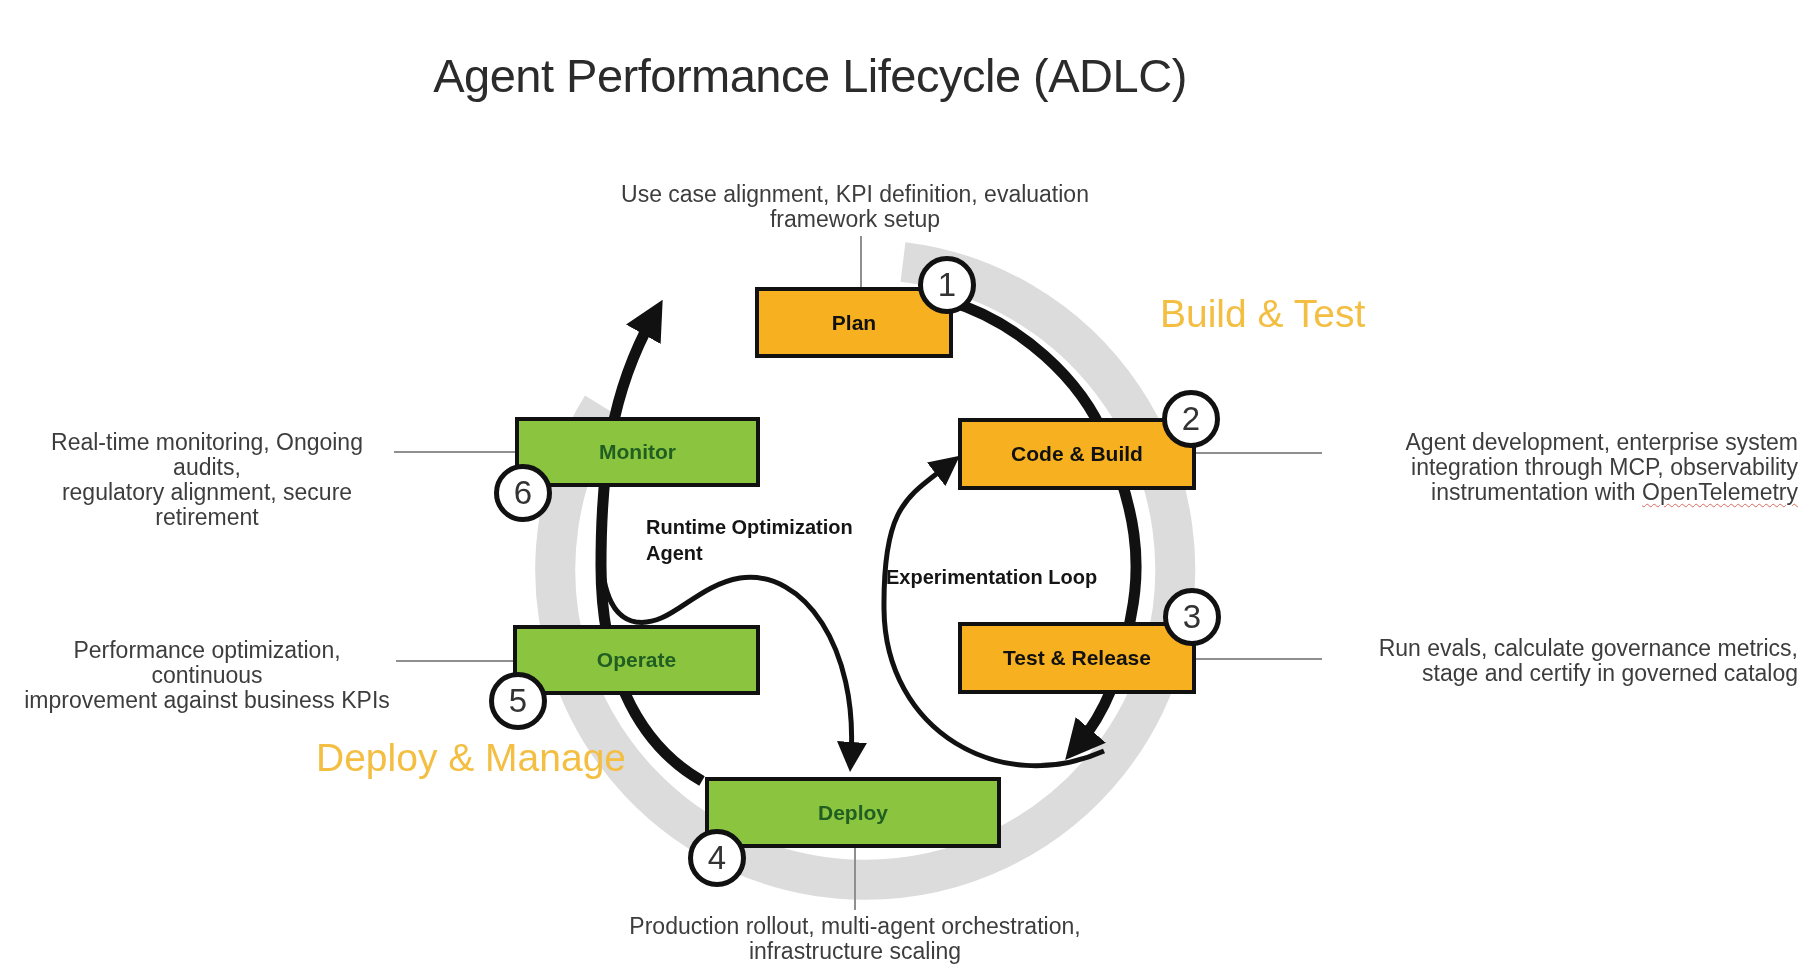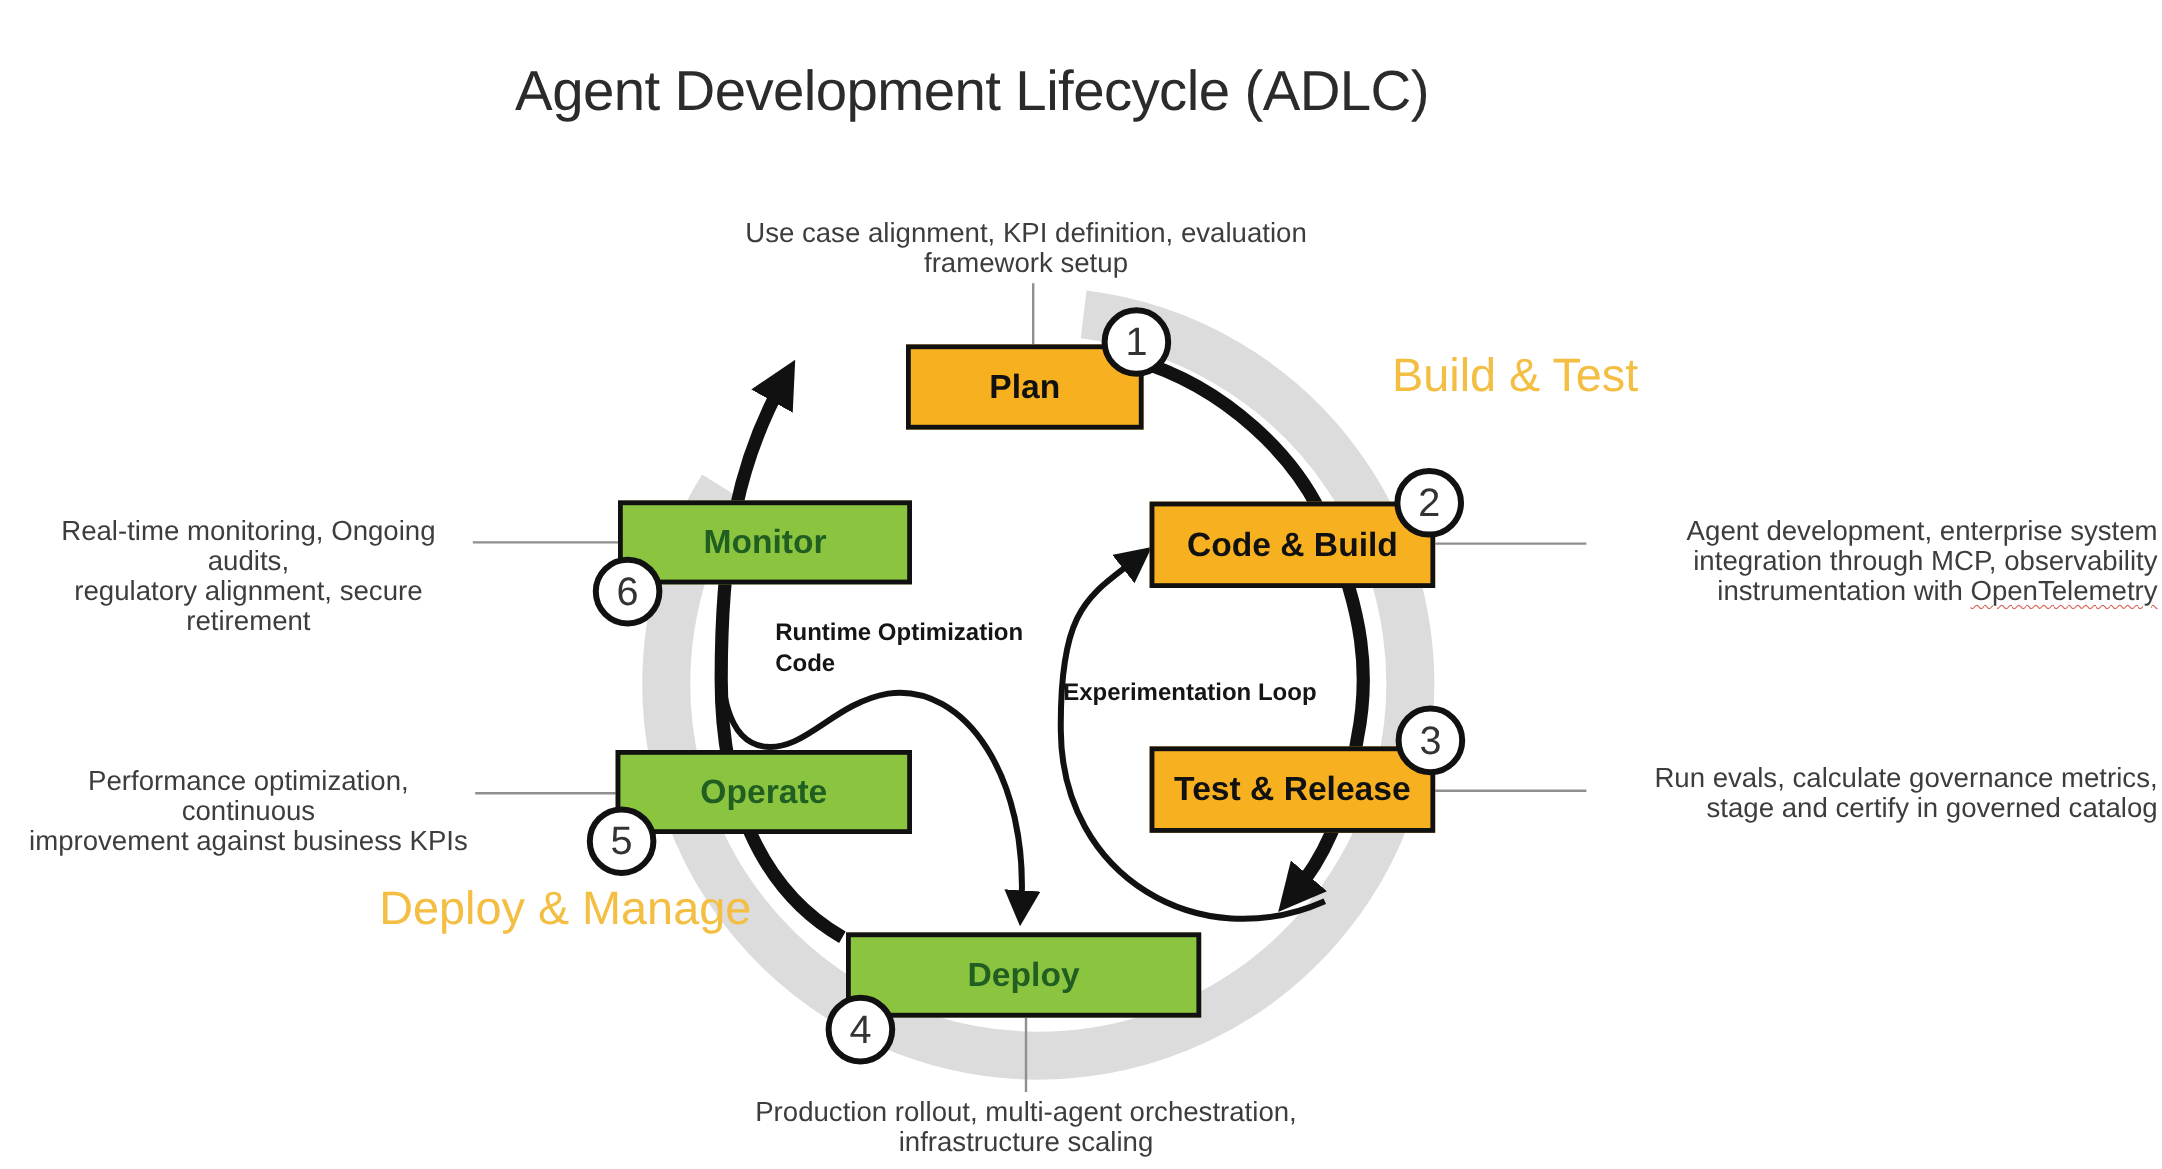--- a/index.html
+++ b/index.html
@@ -19,21 +19,21 @@
     font-size: 47px;
     font-weight: 400;
     color: #2b2b2b;
     letter-spacing: -0.5px;
   }
   svg.layer { position:absolute; left:0; top:0; }
   .box {
     position: absolute;
     border: 4px solid #111111;
     display: flex; align-items: center; justify-content: center;
-    font-weight: 700; font-size: 28px; color: #111111;
+    font-weight: 700; font-size: 21px; color: #111111;
   }
   .box.orange { background: #F6B020; }
   .box.green  { background: #8BC540; color: #215E21; }
   .badge {
     position: absolute; width: 58px; height: 58px;
     background: #ffffff; border: 5px solid #111111; border-radius: 50%;
     display: flex; align-items: center; justify-content: center;
     font-size: 33px; font-weight: 400; color: #333333;
   }
   .ann {
@@ -56,21 +56,21 @@
     text-decoration-color: #d96a5f;
     text-decoration-thickness: 1px;
     text-underline-offset: 3px;
   }
 </style>
 </head>
 <body>
 
 <div class="canvas">
 
-  <div class="title">Agent Development Lifecycle (ADLC)</div>
+  <div class="title">Agent Performance Lifecycle (ADLC)</div>
 
   <svg class="layer" width="1802" height="974" viewBox="0 0 1802 974">
     <defs>
       <marker id="arrowBig" viewBox="0 0 10 10" refX="5" refY="5" markerWidth="3.6" markerHeight="3.6" orient="auto">
         <path d="M0,0 L10,5 L0,10 Z" fill="#111111"></path>
       </marker>
       <marker id="arrowSmall" viewBox="0 0 10 10" refX="5" refY="5" markerWidth="6" markerHeight="6" orient="auto">
         <path d="M0,0 L10,5 L0,10 Z" fill="#111111"></path>
       </marker>
     </defs>
@@ -129,21 +129,21 @@
   </div>
   <div class="badge" style="left:494px; top:464px;">
     <span>6</span>
   </div>
 
   <div class="phase" style="left:1160px; top:292px;">Build &amp; Test</div>
   <div class="phase" style="left:316px; top:736px;">Deploy &amp; Manage</div>
 
   <div class="loop-label" style="left:646px; top:514px;">
     <div>Runtime Optimization</div>
-    <div>Code</div>
+    <div>Agent</div>
   </div>
   <div class="loop-label" style="left:886px; top:564px;">Experimentation Loop</div>
 
   <div class="ann center" style="left:605px; top:182px; width:500px;">
     <div>Use case alignment, KPI definition, evaluation</div>
     <div>framework setup</div>
   </div>
 
   <div class="ann left" style="left:1328px; top:430px; width:470px;">
     <div>Agent development, enterprise system</div>

